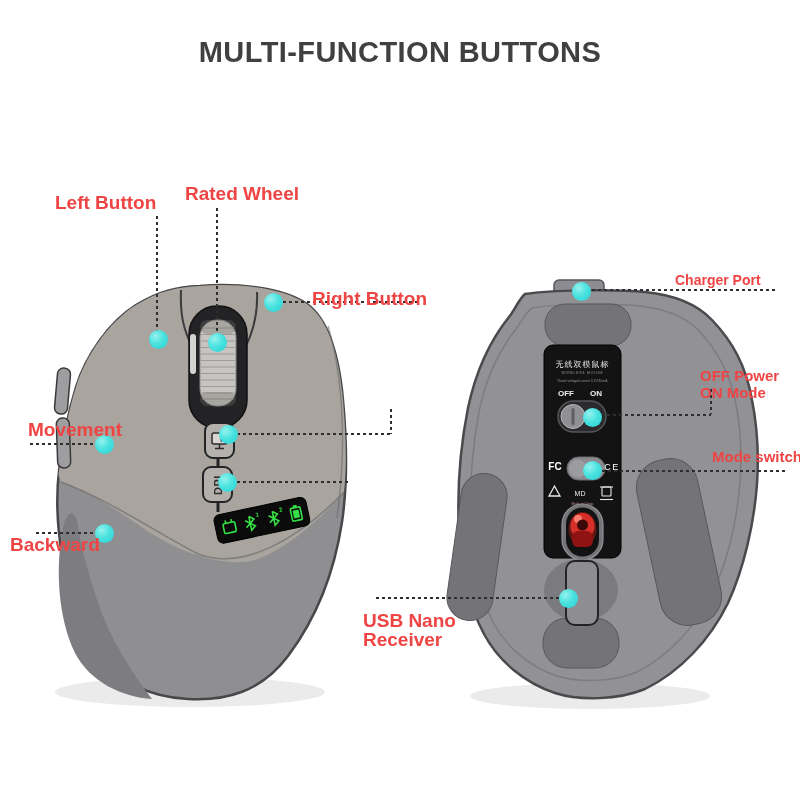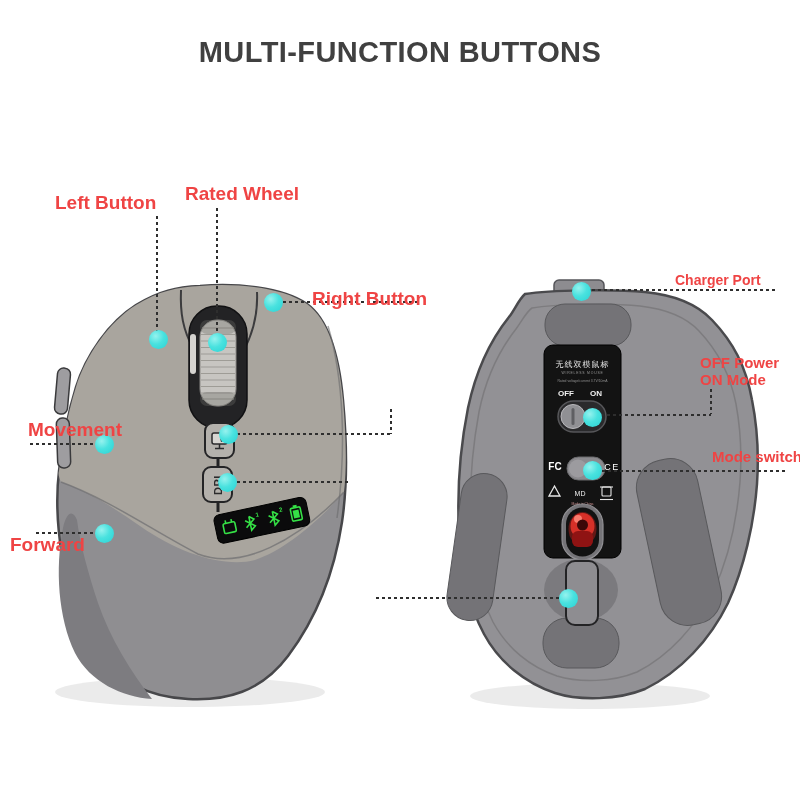--- a/index.html
+++ b/index.html
@@ -175,27 +175,31 @@
     </g>
 
     <ellipse cx="141" cy="322" rx="37" ry="31" fill="#7b7a7e"></ellipse>
     <rect x="126" y="293" width="32" height="64" rx="9" fill="#8e8d91" stroke="#232325" stroke-width="2"></rect>
   </svg>
 
   <div class="lbl" style="left:55px;top:193px">Left Button</div>
   <div class="lbl" style="left:185px;top:184px">Rated Wheel</div>
   <div class="lbl" style="left:312px;top:289px">Right Button</div>
   <div class="lbl" style="left:28px;top:420px">Movement</div>
-  <div class="lbl" style="left:10px;top:535px">Forward</div>
+  <div class="lbl" style="left:10px;top:535px">Backward</div>
   <div class="lbl med" style="left:675px;top:271px">Charger Port</div>
-  <div class="lbl small" style="left:700px;top:354px">
+  <div class="lbl small" style="left:700px;top:367px">
     <div>OFF Power</div>
     <div>ON Mode</div>
   </div>
   <div class="lbl small" style="left:712px;top:448px">Mode switch</div>
+  <div class="lbl" style="left:363px;top:611px">
+    <div>USB Nano</div>
+    <div>Receiver</div>
+  </div>
 
   <div class="dash-v" style="left:156px;top:216px;height:118px"></div>
   <div class="dash-v" style="left:216px;top:208px;height:128px"></div>
   <div class="dash-h" style="left:283px;top:301px;width:137px"></div>
   <div class="dash-h" style="left:30px;top:443px;width:66px"></div>
   <div class="dash-h" style="left:36px;top:532px;width:60px"></div>
   <div class="dash-v" style="left:390px;top:409px;height:25px"></div>
   <div class="dash-h" style="left:237px;top:433px;width:155px"></div>
   <div class="dash-h" style="left:237px;top:481px;width:114px"></div>
   <div class="dash-h" style="left:592px;top:289px;width:183px"></div>

